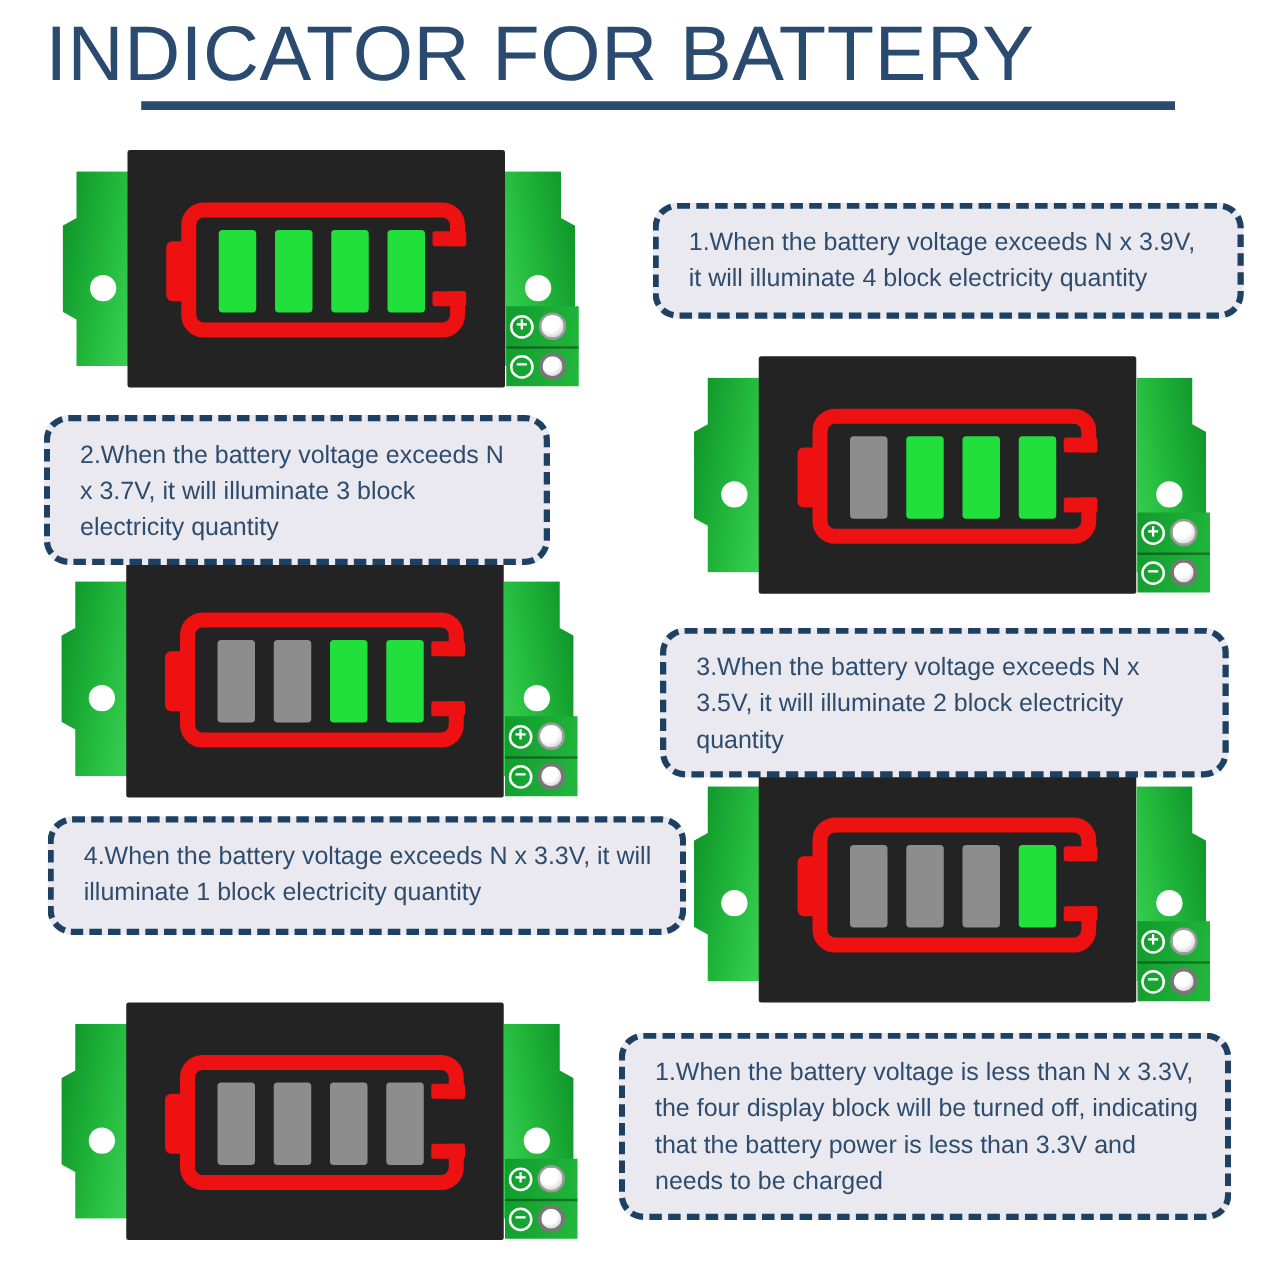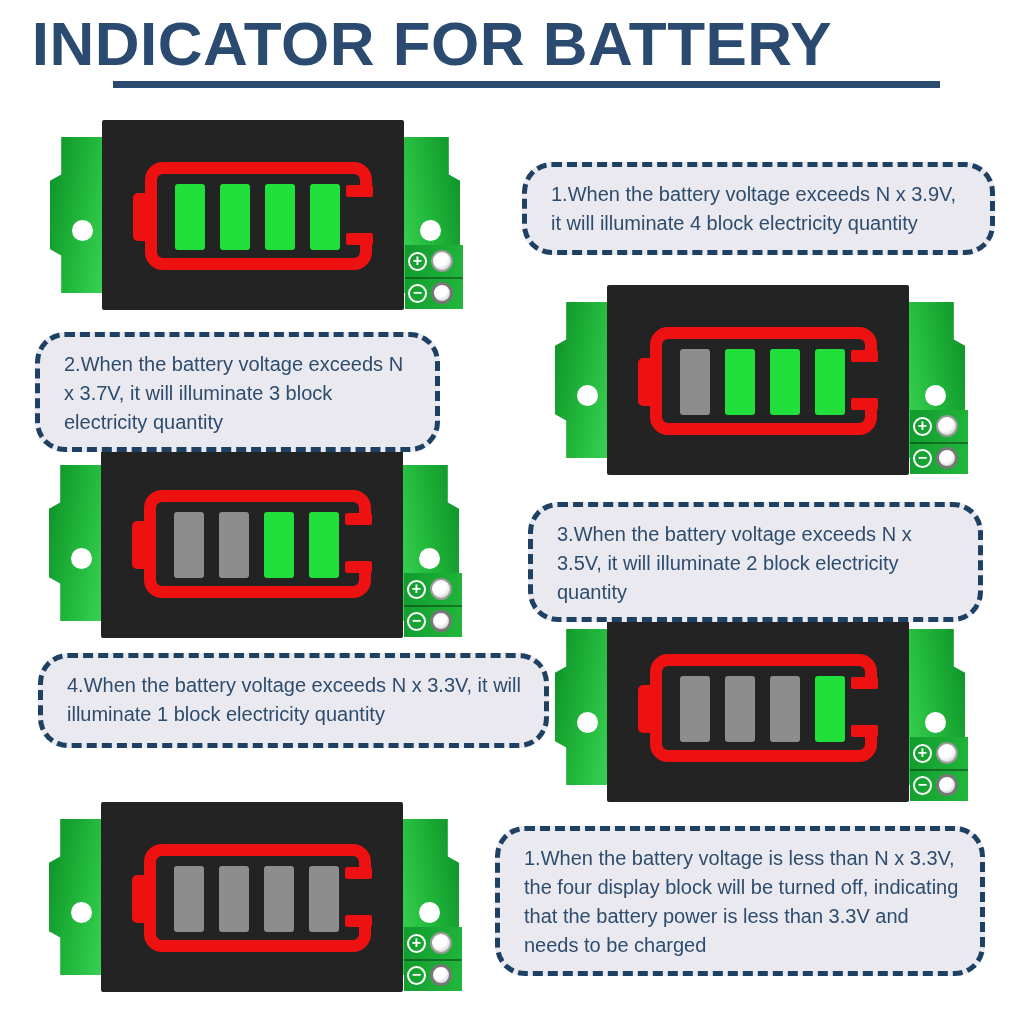--- a/index.html
+++ b/index.html
@@ -4,33 +4,33 @@
 <style>
   html,body{margin:0;padding:0;}
   body{
     width:1024px;height:1024px;position:relative;overflow:hidden;
     background:#ffffff;
     font-family:"Liberation Sans","DejaVu Sans",sans-serif;
   }
   
   .title{
     position:absolute;top:8px;left:0;width:864px;text-align:center;
-    font-size:62px;font-weight:bold;letter-spacing:0.5px;
+    font-size:62px;font-weight:normal;letter-spacing:0.5px;
     color:var(--navy-title);white-space:nowrap;
   }
   .title-underline{
     position:absolute;top:81px;left:113px;width:827px;height:7px;
     background:var(--navy-title);
   }
   
   .callout{
     position:absolute;box-sizing:border-box;
     background:var(--callout-bg);
     border:5px dashed var(--callout-border);
-    border-radius:30px;
+    border-radius:20px;
     color:var(--navy-text);
     font-size:20px;line-height:29px;
     padding:13px 20px 10px 24px;
   }
   
   .module{position:absolute;width:410px;height:190px;}
   .wing{
     position:absolute;top:17px;width:56px;height:156px;
     background:linear-gradient(100deg,#0c8f26 0%,#22b83c 55%,#3bd356 100%);
   }

